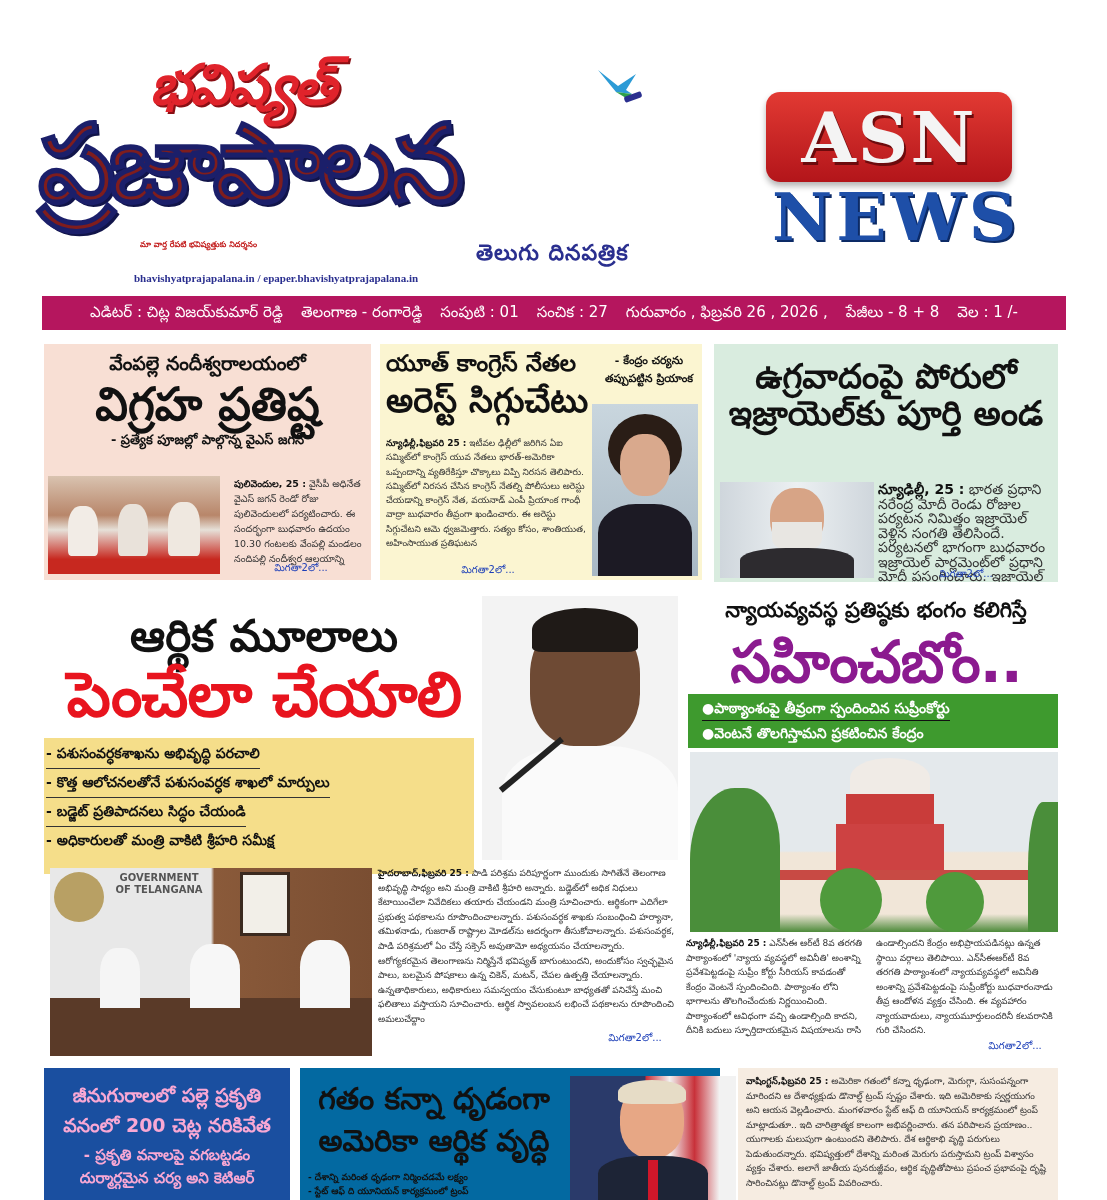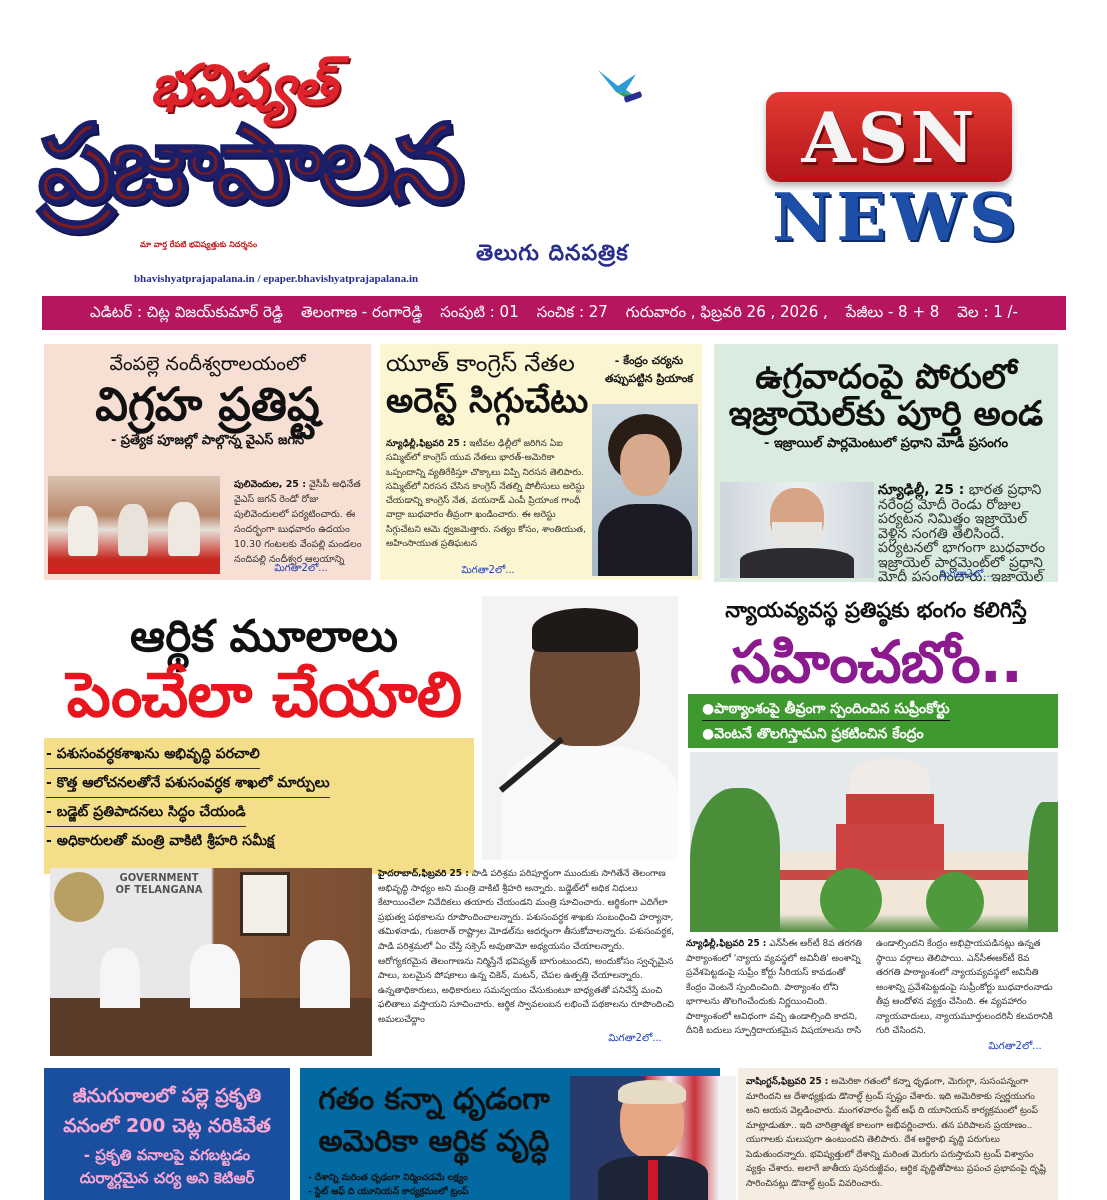--- a/index.html
+++ b/index.html
@@ -19,21 +19,21 @@
   .news-text { left: 772px; top: 178px; font-family: "DejaVu Serif", serif; font-weight: bold; font-size: 66px; color: #1e4fa8; letter-spacing: 4px; text-shadow: 2px 2px 0 #0c2a66; }
 
   
   .datebar { left: 42px; top: 296px; width: 1024px; height: 34px; background: #b5165e; display: flex; align-items: center; justify-content: center; color: #fff; font-size: 15px; gap: 18px; white-space: nowrap; }
 
   
   .box { overflow: hidden; }
   .b1 { left: 44px; top: 344px; width: 327px; height: 236px; background: #f8dfd4; }
   .b2 { left: 380px; top: 344px; width: 322px; height: 236px; background: #fbf5d1; }
   .b3 { left: 714px; top: 344px; width: 344px; height: 238px; background: #d9ecdf; }
-  .head-sm { font-size: 19px; font-weight: normal; text-align: center; }
+  .head-sm { font-size: 19px; font-weight: bold; text-align: center; }
   .head-lg { font-size: 42px; font-weight: bold; text-align: center; line-height: 1.1; }
   .subhead { font-size: 13px; font-weight: bold; text-align: center; }
   .body-txt { font-size: 9.5px; line-height: 15px; color: #333; }
   .more { font-size: 10px; color: #1d3fb8; text-align: center; }
   .dateline { font-weight: bold; color: #111; }
 
   .photo { background: #888; position: absolute; overflow: hidden; }
 
   
   .main-h1 { left: 44px; top: 610px; width: 440px; text-align: center; font-size: 44px; font-weight: bold; color: #111; }
@@ -107,21 +107,20 @@
   <div class="abs body-txt" style="left:6px; top:92px; width:204px; font-size:9px; line-height:14.3px;">
     <span class="dateline">న్యూఢిల్లీ,ఫిబ్రవరి 25 :</span>
     <span>ఇటీవల ఢిల్లీలో జరిగిన ఏఐ సమ్మిట్‌లో కాంగ్రెస్ యువ నేతలు భారత్-అమెరికా ఒప్పందాన్ని వ్యతిరేకిస్తూ చొక్కాలు విప్పి నిరసన తెలిపారు. సమ్మిట్‌లో నిరసన చేసిన కాంగ్రెస్ నేతల్ని పోలీసులు అరెస్టు చేయడాన్ని కాంగ్రెస్ నేత, వయనాడ్ ఎంపీ ప్రియాంక గాంధీ వాద్రా బుధవారం తీవ్రంగా ఖండించారు. ఈ అరెస్టు సిగ్గుచేటని ఆమె ధ్వజమెత్తారు. సత్యం కోసం, శాంతియుత, అహింసాయుత ప్రతిఘటన</span>
   </div>
   <div class="abs more" style="left:6px; top:220px; width:204px;">మిగతా2లో...</div>
 </div>
 
 <div class="abs box b3">
   <div class="head-lg" style="margin-top:14px; font-size:34px;">ఉగ్రవాదంపై పోరులో</div>
   <div class="head-lg" style="font-size:34px;">ఇజ్రాయెల్‌కు పూర్తి అండ</div>
-  <div class="subhead" style="margin-top:2px;">- ఇజ్రాయిల్ పార్లమెంటులో ప్రధాని మోడీ ప్రసంగం</div>
   <div class="photo" style="left:6px; top:138px; width:154px; height:96px; background: linear-gradient(90deg,#cfd6dc 0%,#ecf0f2 50%,#cfd6dc 100%);">
     <div style="position:absolute;left:50px;top:6px;width:54px;height:60px;background:#d7a486;border-radius:45%;"></div>
     <div style="position:absolute;left:52px;top:40px;width:50px;height:30px;background:#e8e6e2;border-radius:0 0 45% 45%;"></div>
     <div style="position:absolute;left:20px;top:66px;width:114px;height:30px;background:#2d2b2f;border-radius:40% 40% 0 0;"></div>
   </div>
   <div class="abs body-txt" style="left:164px; top:138px; width:176px; font-size:14px; line-height:14.5px;">
     <span class="dateline">న్యూఢిల్లీ, 25 :</span>
     <span>భారత ప్రధాని నరేంద్ర మోదీ రెండు రోజుల పర్యటన నిమిత్తం ఇజ్రాయెల్ వెళ్లిన సంగతి తెలిసిందే. పర్యటనలో భాగంగా బుధవారం ఇజ్రాయెల్ పార్లమెంట్‌లో ప్రధాని మోదీ ప్రసంగించారు. ఇజ్రాయెల్ పార్లమెంట్‌లో ప్రసంగించిన</span>
   </div>
   <div class="abs more" style="left:164px; top:224px; width:176px;">మిగతా2లో...</div>

